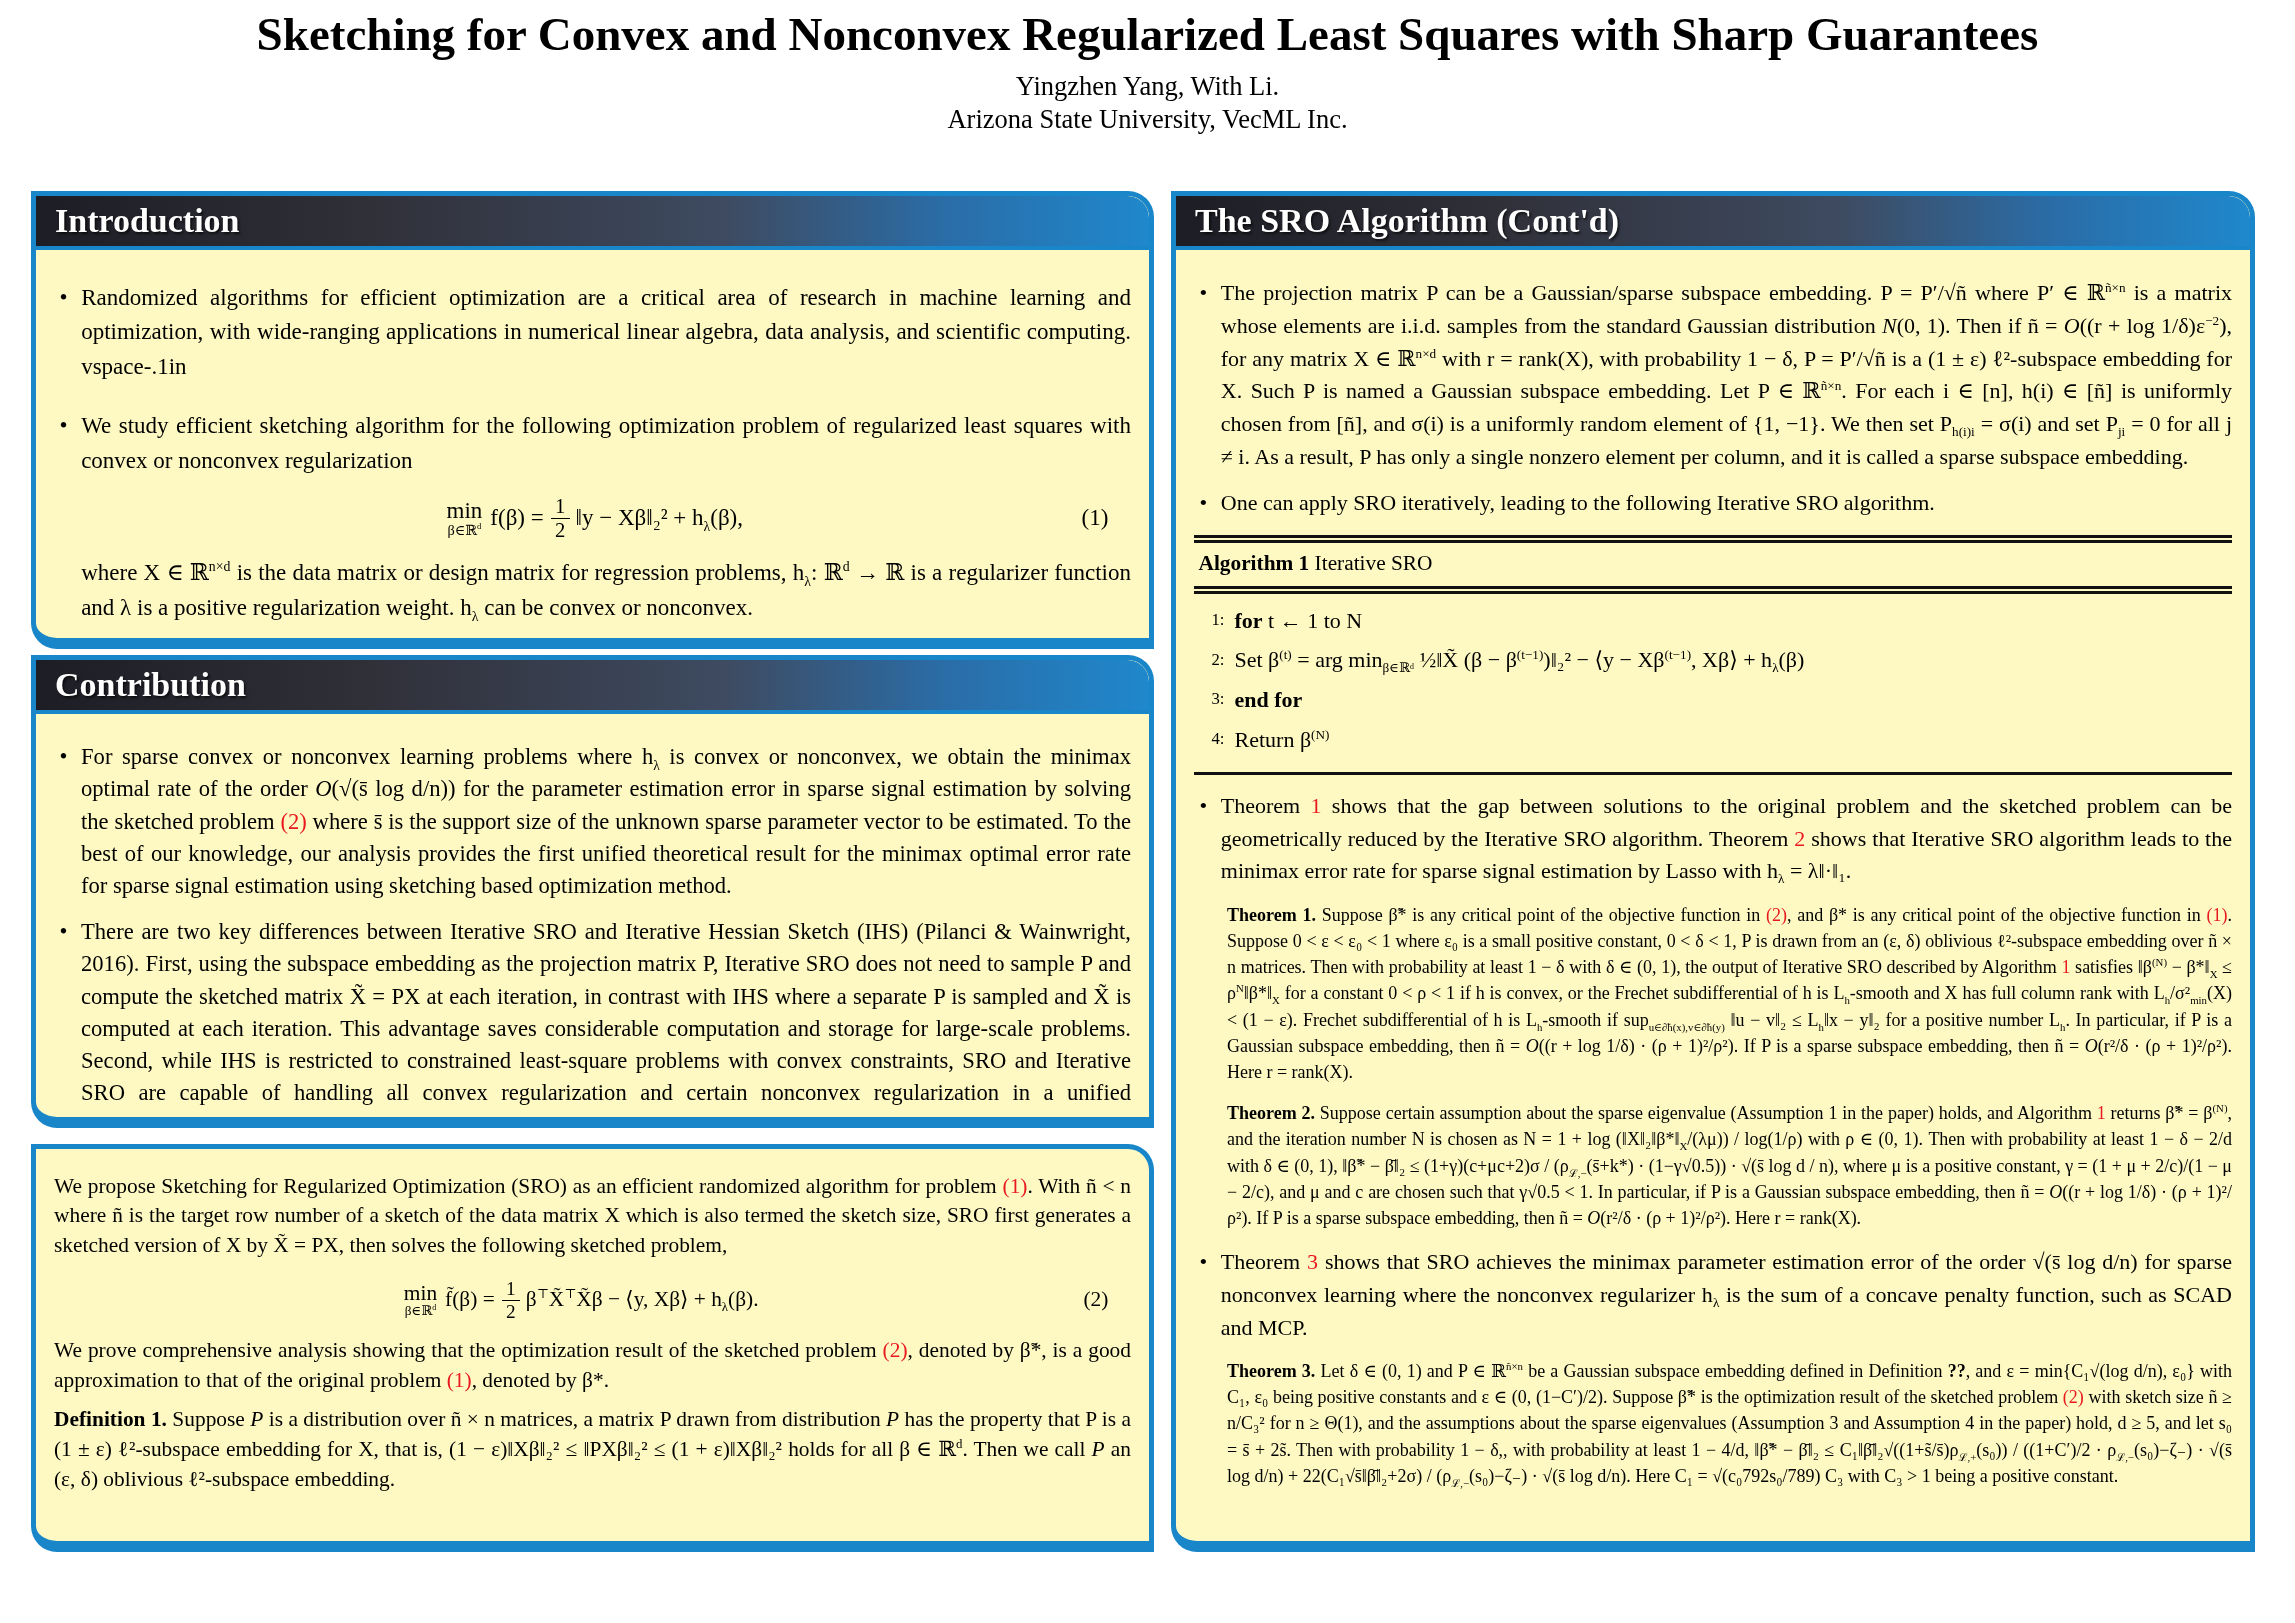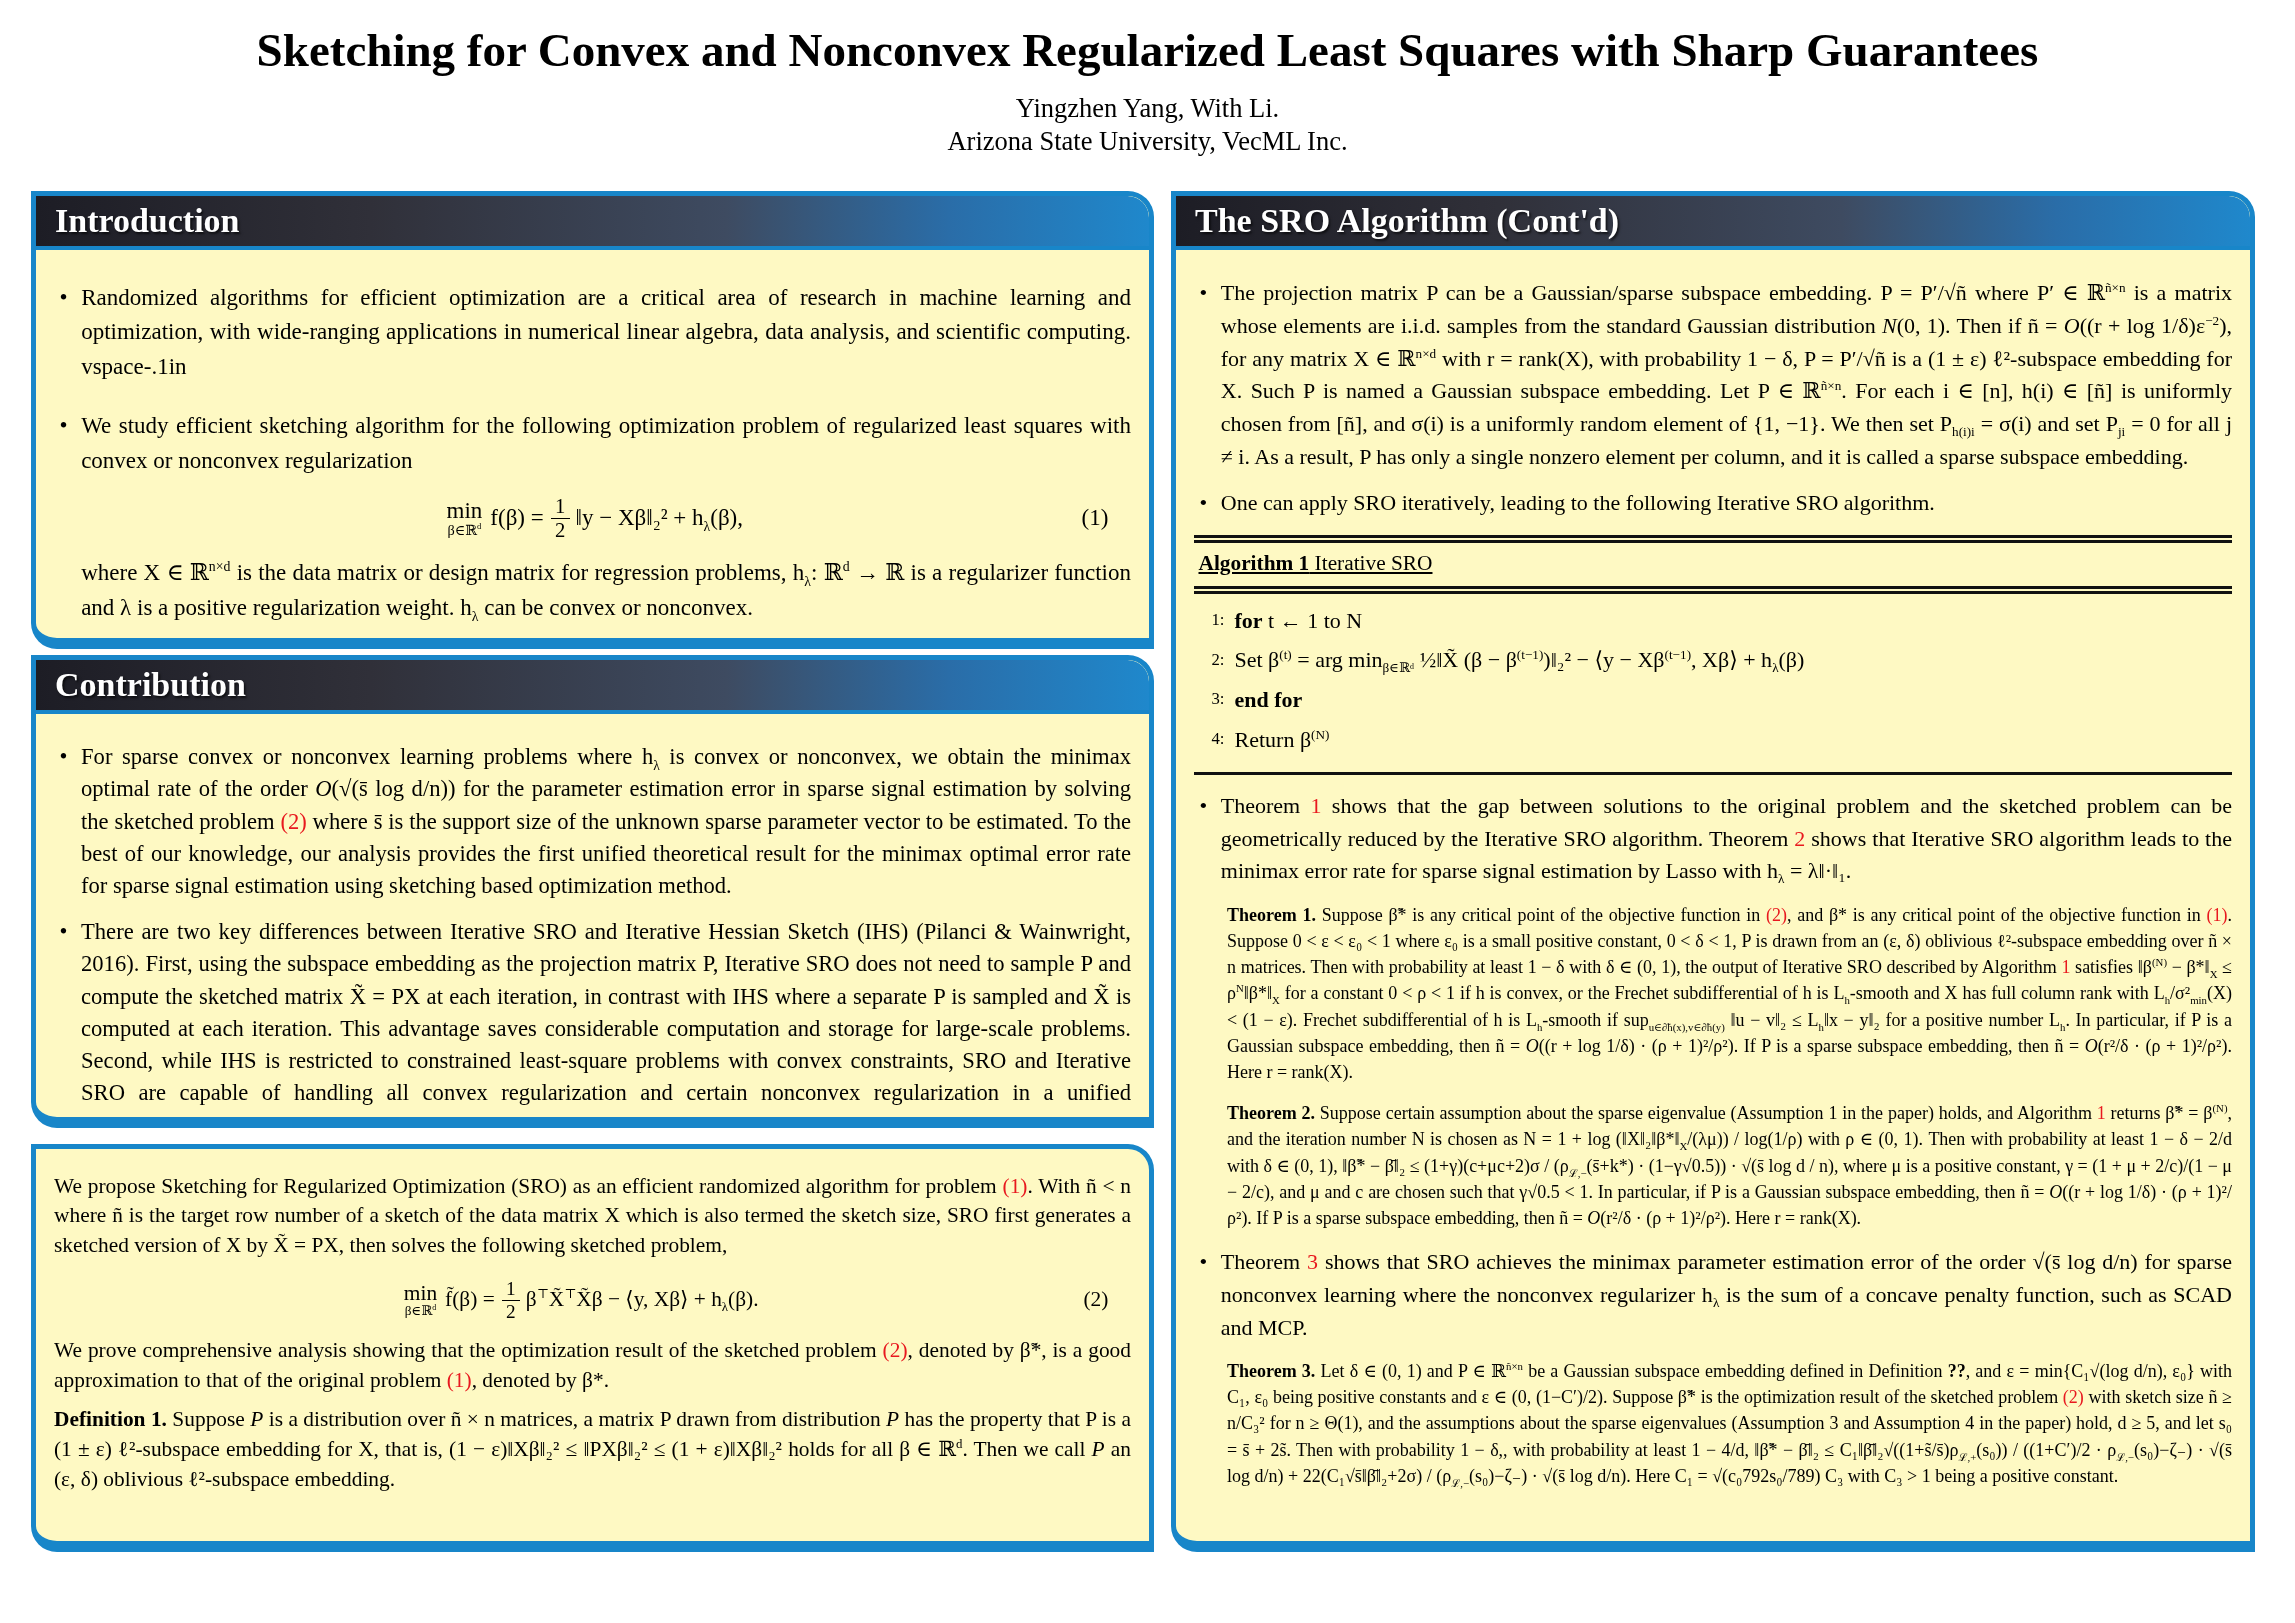--- a/index.html
+++ b/index.html
@@ -2,21 +2,21 @@
 <html style="font-size:9px"><head>
 <meta charset="utf-8">
 <style>
   html,body { margin:0; padding:0; background:#ffffff; }
   .poster {
     position:relative; width:2295px; height:1624px; background:#ffffff;
     font-family:"Liberation Serif","DejaVu Serif",serif; color:#000;
   }
   
   .masthead { position:absolute; top:6.8px; left:0; width:100%; text-align:center; }
-  .masthead h1 { margin:16px; font-size:47px; font-weight:700; letter-spacing:0px;text-align:center; }
+  .masthead h1 { margin:0; font-size:47px; font-weight:700; letter-spacing:0px;text-align:center; }
   .masthead .authors { margin-top:10px; font-size:26.5px; }
   .masthead .affiliation { margin-top:2.3px; font-size:26.5px; }
 
   
   .box {
     position:absolute; box-sizing:border-box; background:#fef9c3;
     border:5.6px solid #1886c9; border-bottom-width:11.3px;
     border-radius:0 26px 0 26px; overflow:hidden;
   }
   .box-header {
@@ -52,21 +52,21 @@
   .eqmain { display:inline-flex; align-items:center; }
   .minstack { display:inline-flex; flex-direction:column; align-items:center; margin-right:8px; line-height:1.05; }
   .minsub { font-size:0.62em; }
   .eqpre { margin-right:6.8px; }
   .frac { display:inline-flex; flex-direction:column; align-items:center; margin-right:5.6px; line-height:1.1; font-size:0.9em; }
   .fnum { border-bottom:1.7px solid #000; padding:0 4.5px; }
   .eqnum { position:absolute; right:0; top:50%; transform:translateY(-50%); }
 
   
   .algo { margin:14.7px 0; border-top:8.5px double #111; border-bottom:3.4px solid #111; }
-  .algo-title { padding:5.6px 4.5px; border-bottom:8.5px double #111; font-size:0.97em;text-decoration:underline; }
+  .algo-title { padding:5.6px 4.5px; border-bottom:8.5px double #111; font-size:0.97em; }
   .algo-body { padding:4.5px 4.5px 9px; }
   .algo-line { display:flex; gap:10px; margin:6.8px 0; }
   .lno { flex:0 0 26px; text-align:right; font-size:0.76em; padding-top:3.4px; }
 
   
   .thm { font-size:18px; line-height:1.46; margin:11.3px 0 14.7px 33px; }
 
   
   .seg-n {}
   .seg-r { color:#e8191f; }

